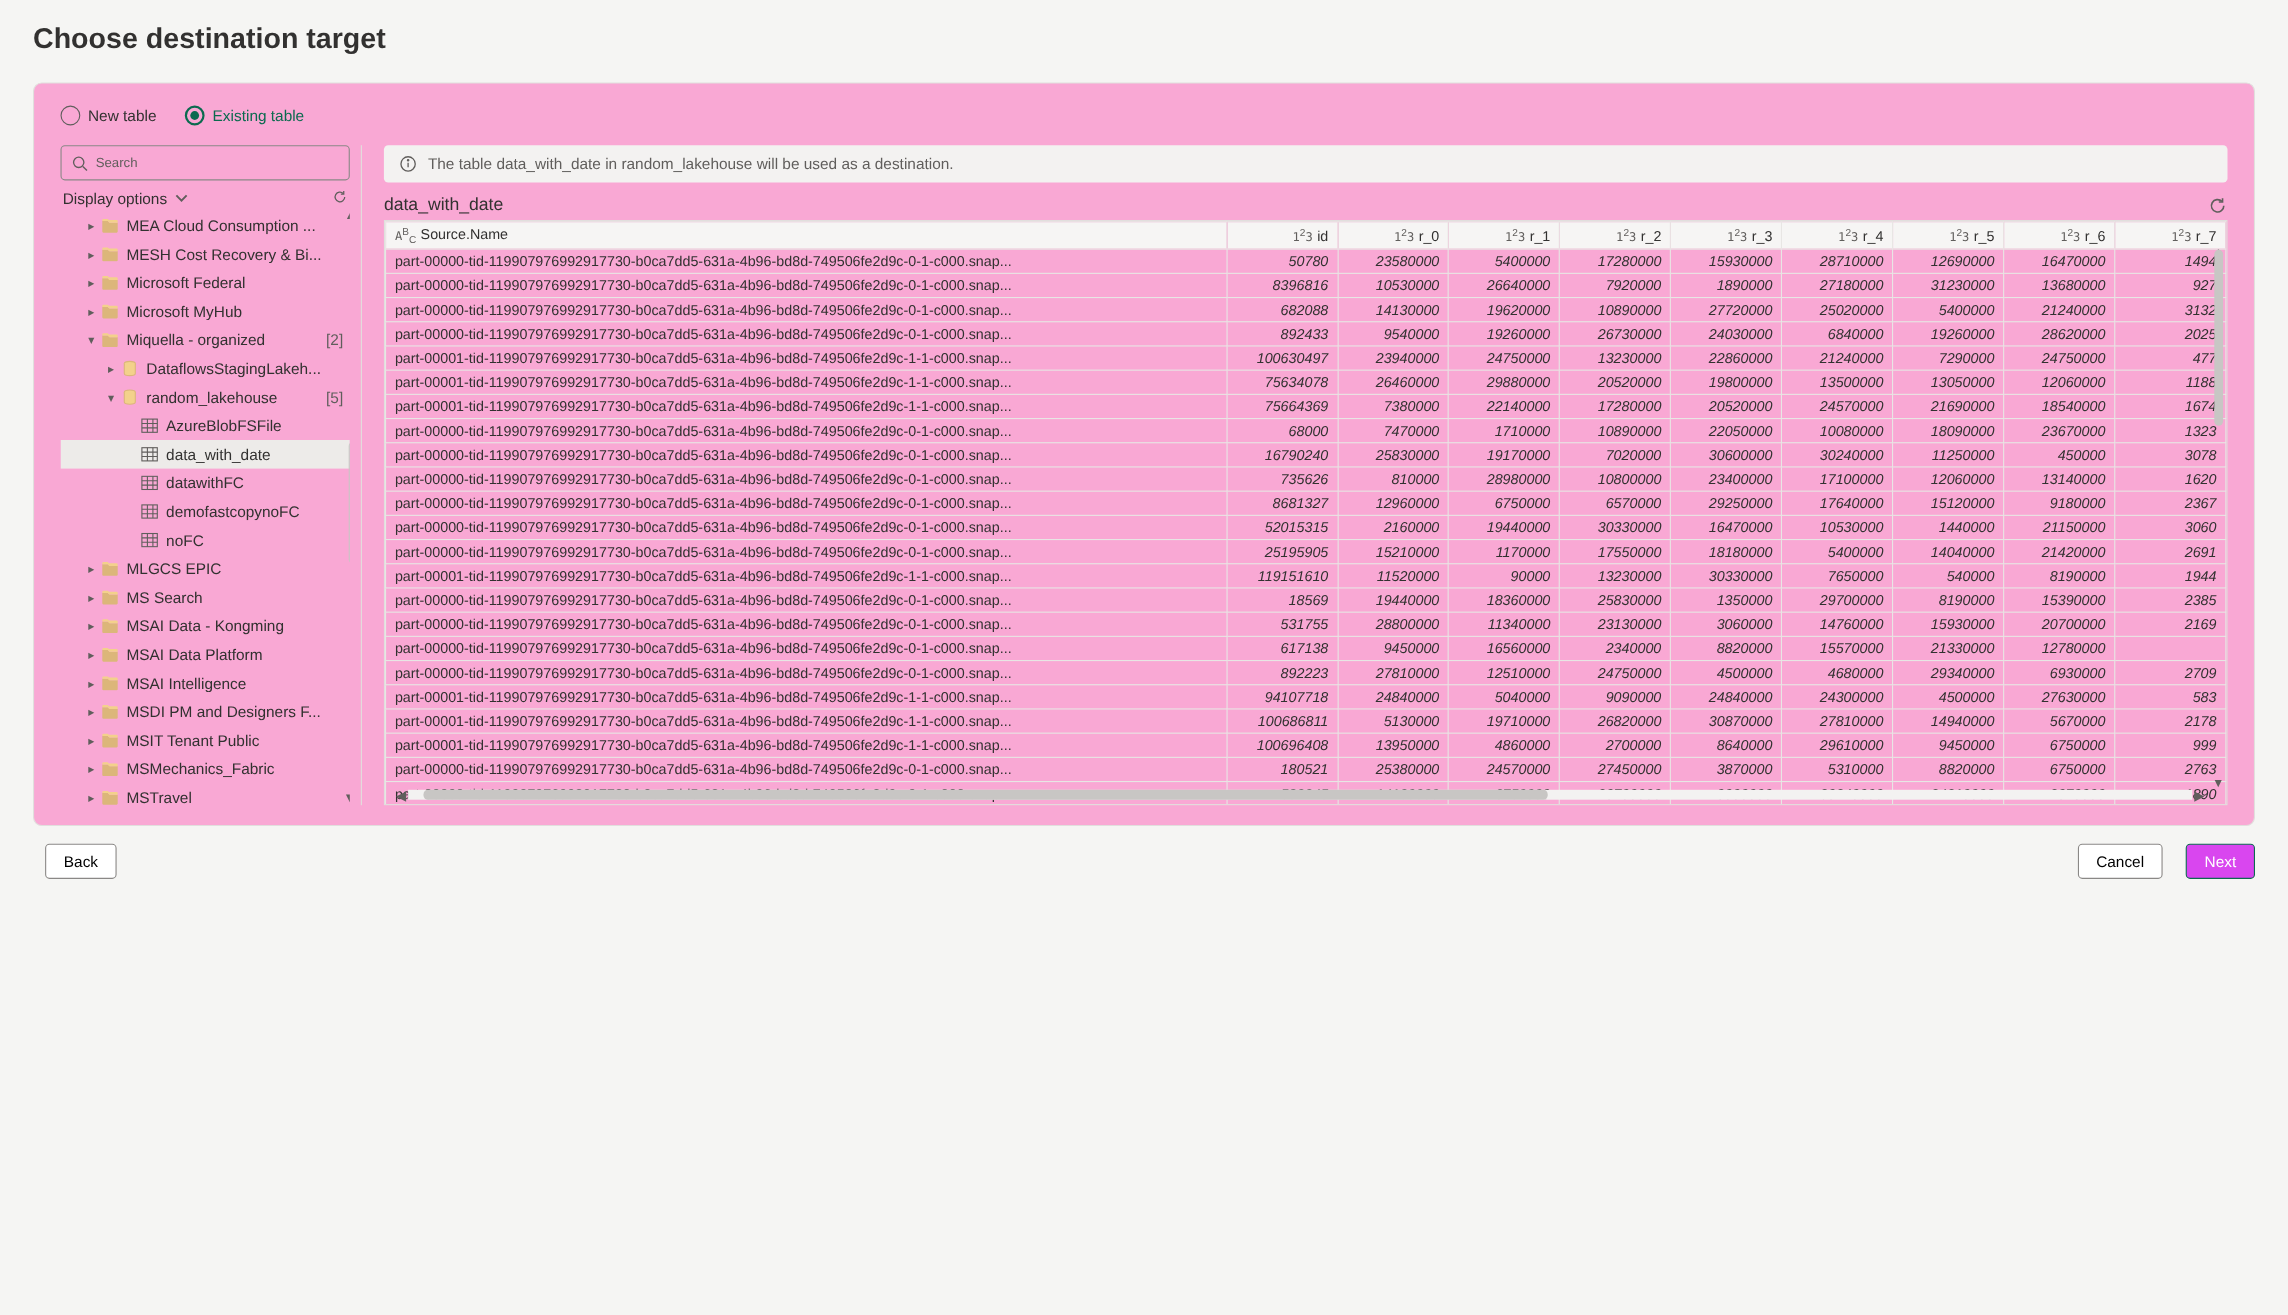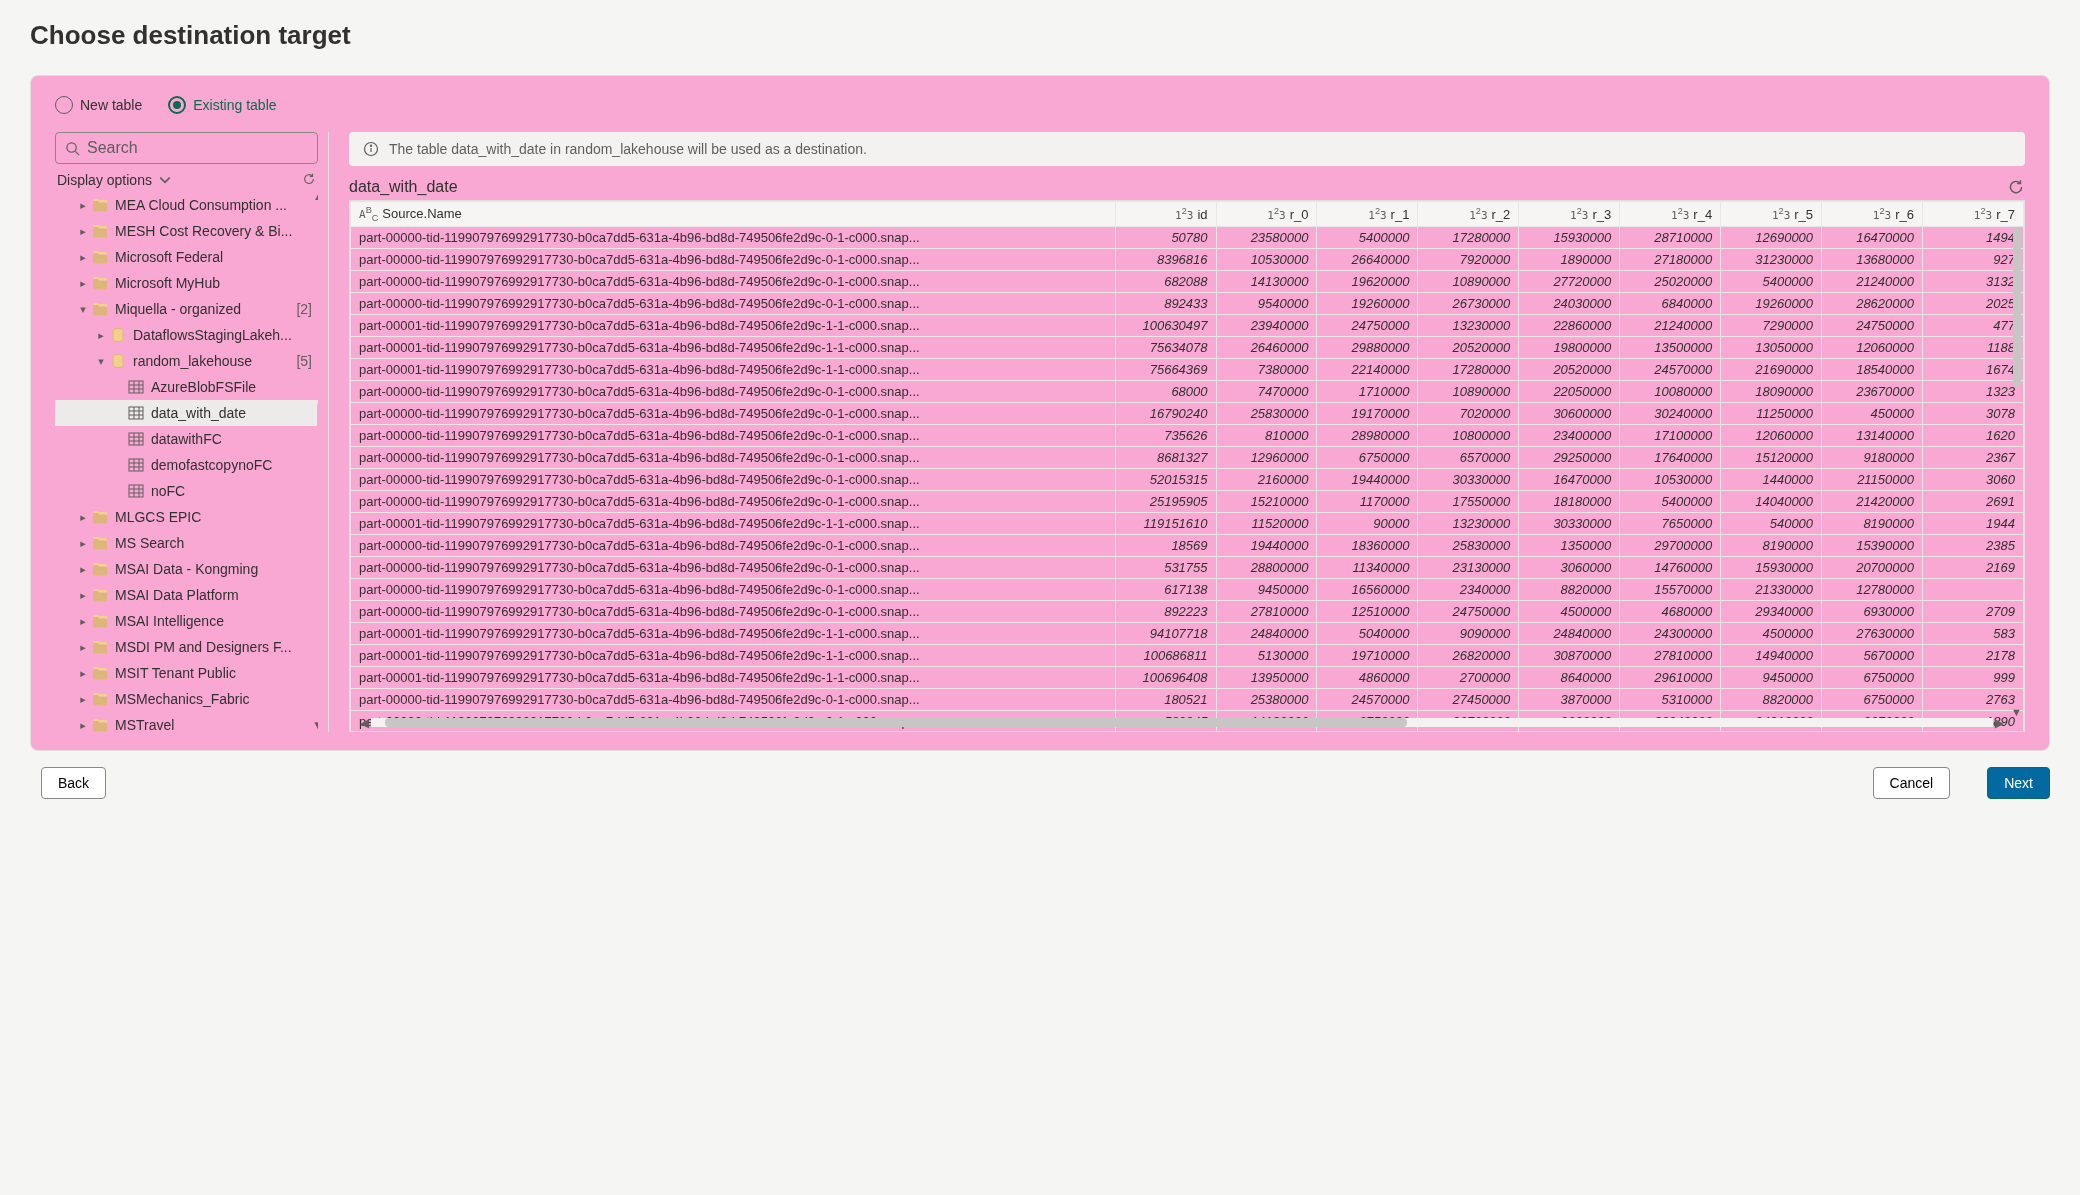--- a/index.html
+++ b/index.html
@@ -7,21 +7,21 @@
   h1{font-size:26px;font-weight:600;margin-bottom:24px;}
   .panel{background:#f9a8d4;border:1px solid #e1dfdd;border-radius:8px;padding:20px 24px 18px 24px;}
   .radio-row{display:flex;gap:26px;align-items:center;margin-bottom:18px;font-size:14px;}
   .radio{display:flex;align-items:center;gap:7px;cursor:pointer;}
   .radio .dot{width:18px;height:18px;border:1px solid #605e5c;border-radius:50%;display:flex;align-items:center;justify-content:center;}
   .radio.selected{color:#0b6a4f;}
   .radio.selected .dot{border-color:#0b6a4f;border-width:2px;}
   .radio.selected .dot::after{content:"";width:8px;height:8px;background:#0b6a4f;border-radius:50%;}
   .body-row{display:flex;gap:20px;height:600px;}
   .sidebar{width:274px;flex:0 0 274px;display:flex;flex-direction:column;border-right:1px solid #e1dfdd;padding-right:10px;position:relative;}
-  .search-box{display:flex;align-items:center;gap:7px;border:1px solid #8a8886;border-radius:4px;padding:5px 9px;font-size:16px;color:#605e5c;margin-bottom:8px;height:32px;}
+  .search-box{display:flex;align-items:center;gap:7px;border:1px solid #8a8886;border-radius:4px;padding:5px 9px;font-size:12px;color:#605e5c;margin-bottom:8px;height:32px;}
   .search-box svg{width:15px;height:15px;flex:0 0 15px;}
   .display-opts{display:flex;justify-content:space-between;align-items:flex-start;font-size:14px;color:#323130;margin-bottom:4px;padding:0 2px;}
   .display-opts .left{display:flex;align-items:center;gap:6px;}
   .display-opts svg{width:14px;height:14px;}
   .tree{flex:1;overflow:hidden;font-size:14px;position:relative;}
   .tree-row{display:flex;align-items:center;height:26px;padding-right:6px;cursor:default;white-space:nowrap;}
   .tree-row.selected{background:#edebe9;}
   .tree-row .label{overflow:hidden;text-overflow:ellipsis;flex:1;}
   .tree-row .count{color:#605e5c;margin-left:6px;}
   .caret{width:12px;display:inline-flex;justify-content:center;margin-right:3px;color:#605e5c;font-size:11px;}
@@ -48,22 +48,22 @@
   .hscroll{position:absolute;left:8px;right:18px;bottom:4px;height:9px;display:flex;align-items:center;}
   .hscroll .track{flex:1;height:9px;background:#f3f2f1;position:relative;}
   .hscroll .thumb{position:absolute;left:14px;width:63%;top:0;bottom:0;background:#c8c6c4;border-radius:4px;}
   .hscroll .arrow{color:#605e5c;font-size:12px;padding:0 2px;}
   .vscroll{position:absolute;right:3px;top:26px;width:8px;bottom:16px;}
   .vscroll .thumb{position:absolute;top:0;height:160px;left:0;right:0;background:#c8c6c4;border-radius:4px;}
   .vscroll .arrow-up{position:absolute;top:-3px;right:-1px;font-size:11px;color:#605e5c;}
   .vscroll .arrow-dn{position:absolute;bottom:-3px;right:-1px;font-size:11px;color:#605e5c;}
   .footer{display:flex;justify-content:space-between;margin-top:16px;}
   .btn{border:1px solid #8a8886;background:#fff;border-radius:4px;padding:7px 16px;font-size:14px;cursor:pointer;margin-left:11px;}
-  .btn.primary{background:#0369a1;border-color:#0b6a4f;color:#fff;}
-  .footer-right{display:flex;gap:26px;}
+  .btn.primary{background:#d946ef;border-color:#0b6a4f;color:#fff;}
+  .footer-right{display:flex;gap:10px;}
 </style>
 </head>
 <body>
 
 <h1>Choose destination target</h1>
 
 <div class="panel">
   <div class="radio-row">
     <div class="radio">
       <span class="dot"></span>

